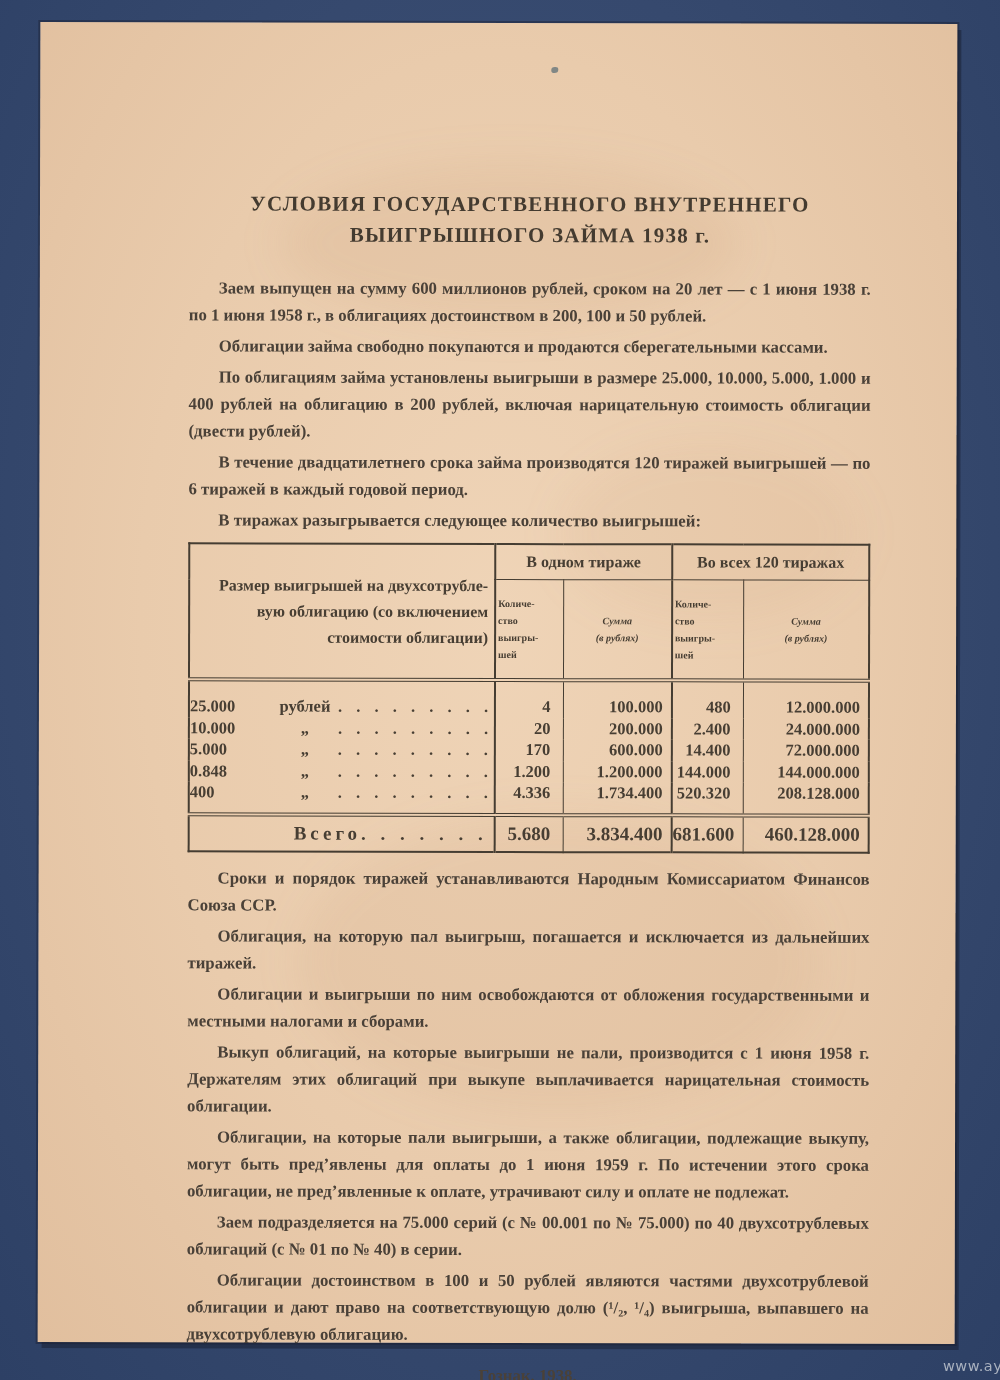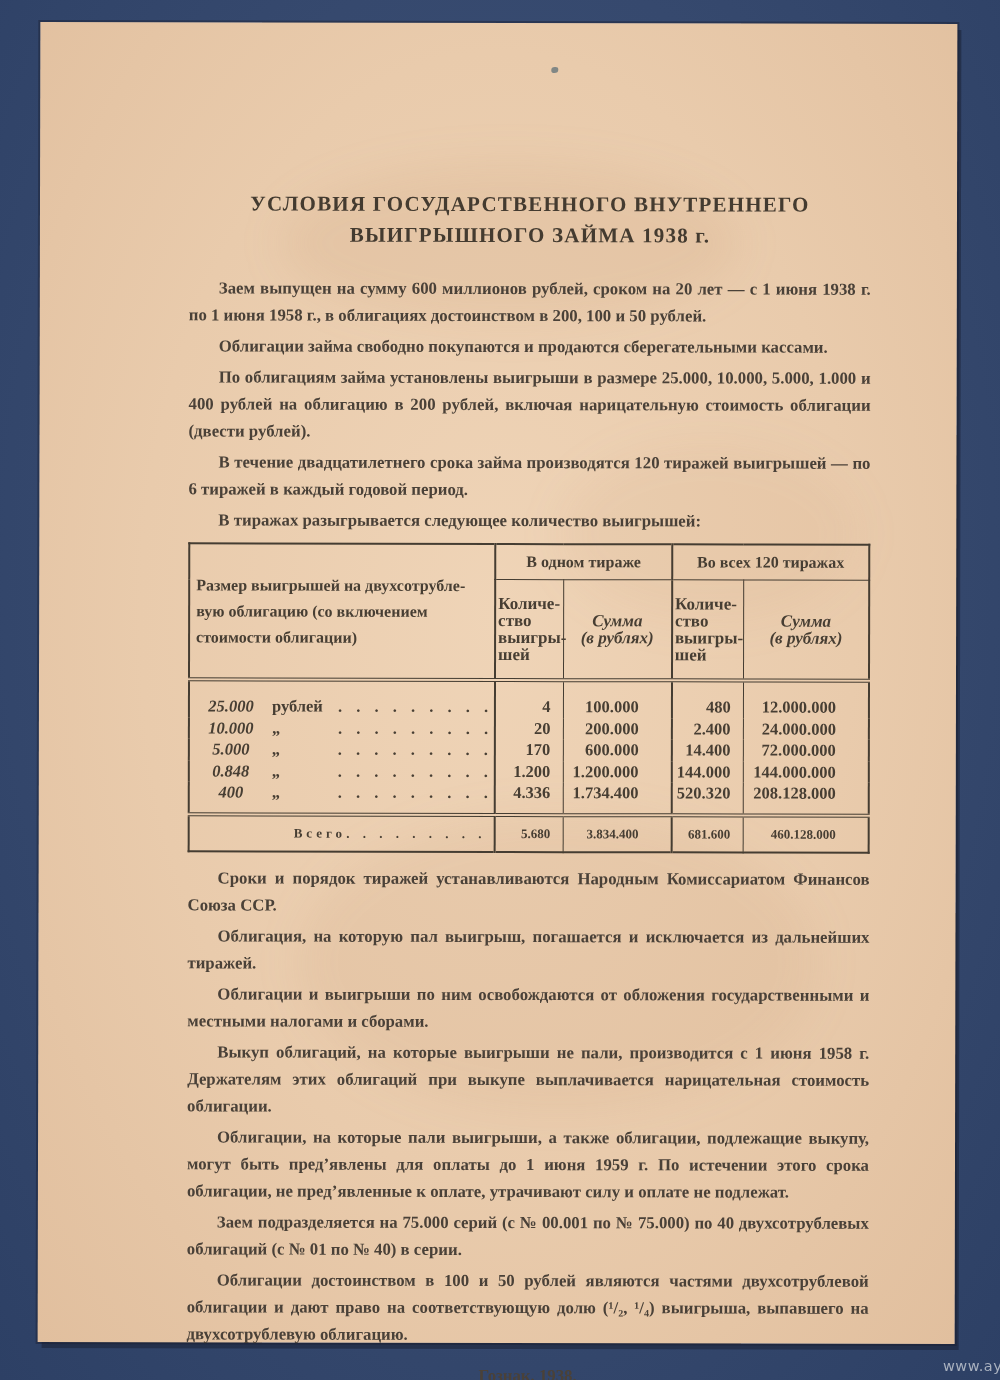--- a/index.html
+++ b/index.html
@@ -81,62 +81,62 @@
   .prize th, .prize td {
     padding: 0;
     font-weight: 600;
     vertical-align: middle;
   }
   .prize .v1 { border-right: 1px solid #453d32; }
   .prize .v2 { border-right: 2px solid #453d32; }
   .prize th.desc-cell {
     border-right: 2px solid #453d32;
     border-bottom: 4px double #453d32;
-    text-align: left;
+    text-align: right;
     white-space: pre-line;
     font-size: 16px;
     line-height: 26px;
     padding: 4px 6px;
   }
   .prize th.group-cell {
     height: 34px;
     border-bottom: 1px solid #453d32;
     text-align: center;
     font-size: 16px;
     font-weight: 600;
   }
   .prize tr.subhead th {
     border-bottom: 4px double #453d32;
     white-space: pre-line;
-    font-size: 17px;
+    font-size: 10px;
     line-height: 17px;
     height: 86px;
     padding: 6px 2px;
   }
   .prize th.count-head { text-align: left; padding-left: 7px; }
   .prize th.sum-head   { text-align: center; font-style: italic; }
   .prize tbody td { line-height: 21.5px; font-size: 16.5px; }
   .prize tbody tr.first td { padding-top: 14px; }
   .prize tbody tr.last td  { padding-bottom: 9px; }
   .prize td.num { text-align: right; padding-right: 12px; }
-  .prize td.num.sum { padding-right: 32px; }
+  .prize td.num.sum { padding-right: 8px; }
   .desc-row { display: flex; align-items: baseline; overflow: hidden; }
-  .desc-row .size { width: 82px; text-align: center; flex: none; font-style: italic; }
-  .desc-row .unit { width: 66px; text-align: left; flex: none; font-family: Liberation Serif, serif; }
+  .desc-row .size { width: 82px; text-align: left; flex: none; }
+  .desc-row .unit { width: 66px; text-align: center; flex: none; font-family: Liberation Serif, serif; }
   .desc-row .dots {
     flex: 1;
     overflow: hidden;
     white-space: nowrap;
     letter-spacing: 5px;
     padding-right: 10px;
   }
   .prize tr.total td {
     border-top: 4px double #453d32;
     height: 34px;
-    font-size: 13px;
+    font-size: 19px;
     margin-top: 11px;
   }
   .prize tr.total .total-desc { padding-left: 104px; }
   .total-label { letter-spacing: 4px; }
   .watermark {
     position: absolute;
     left: 943px; top: 1358px;
     font-family: "DejaVu Sans", sans-serif;
     font-size: 14.5px;
     color: #a9b1bf;

